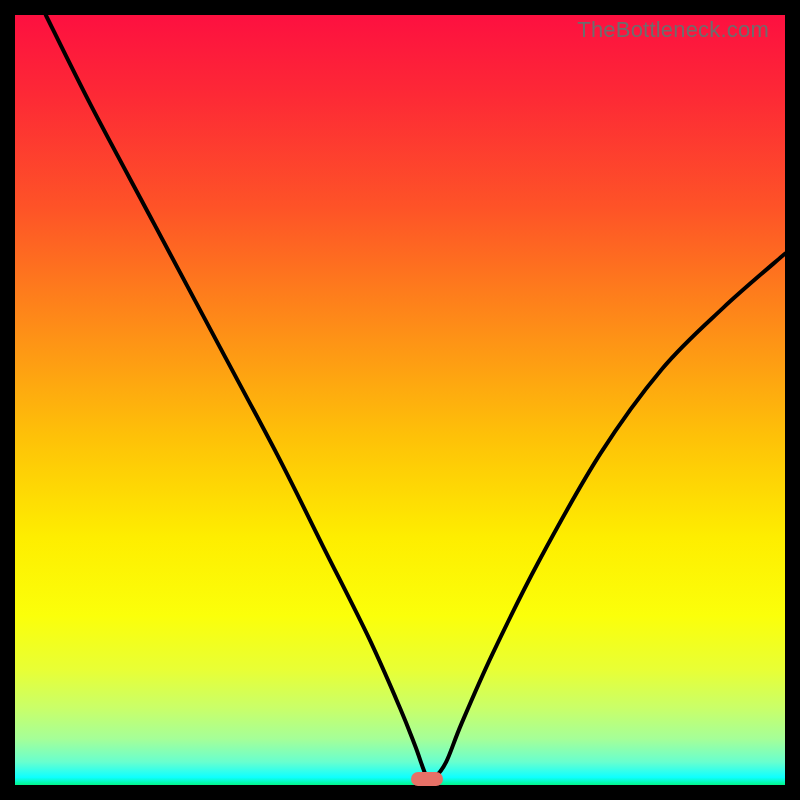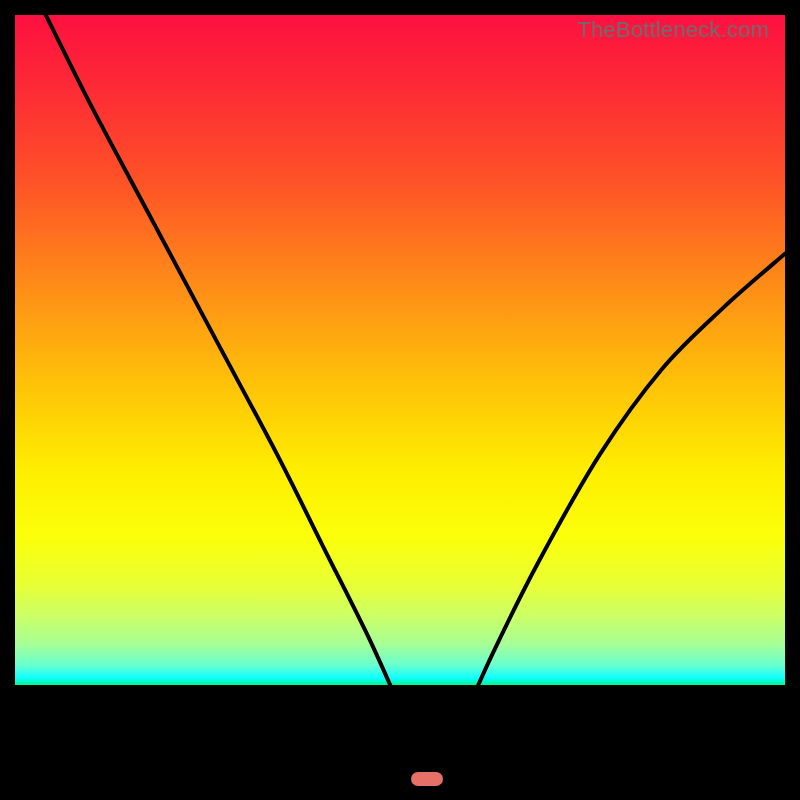--- a/index.html
+++ b/index.html
@@ -14,21 +14,21 @@
     width: 800px;
     height: 800px;
     background: #000;
     position: relative;
   }
   .plot {
     position: absolute;
     left: 15px;
     top: 15px;
     width: 770px;
-    height: 670px;
+    height: 770px;
     background: linear-gradient(to bottom,
       #fd1040 0%,
       #fd2836 10%,
       #fe5327 25%,
       #fe8b18 40%,
       #fec208 55%,
       #feee00 68%,
       #fbff0a 78%,
       #e8ff35 85%,
       #c9ff69 90%,

